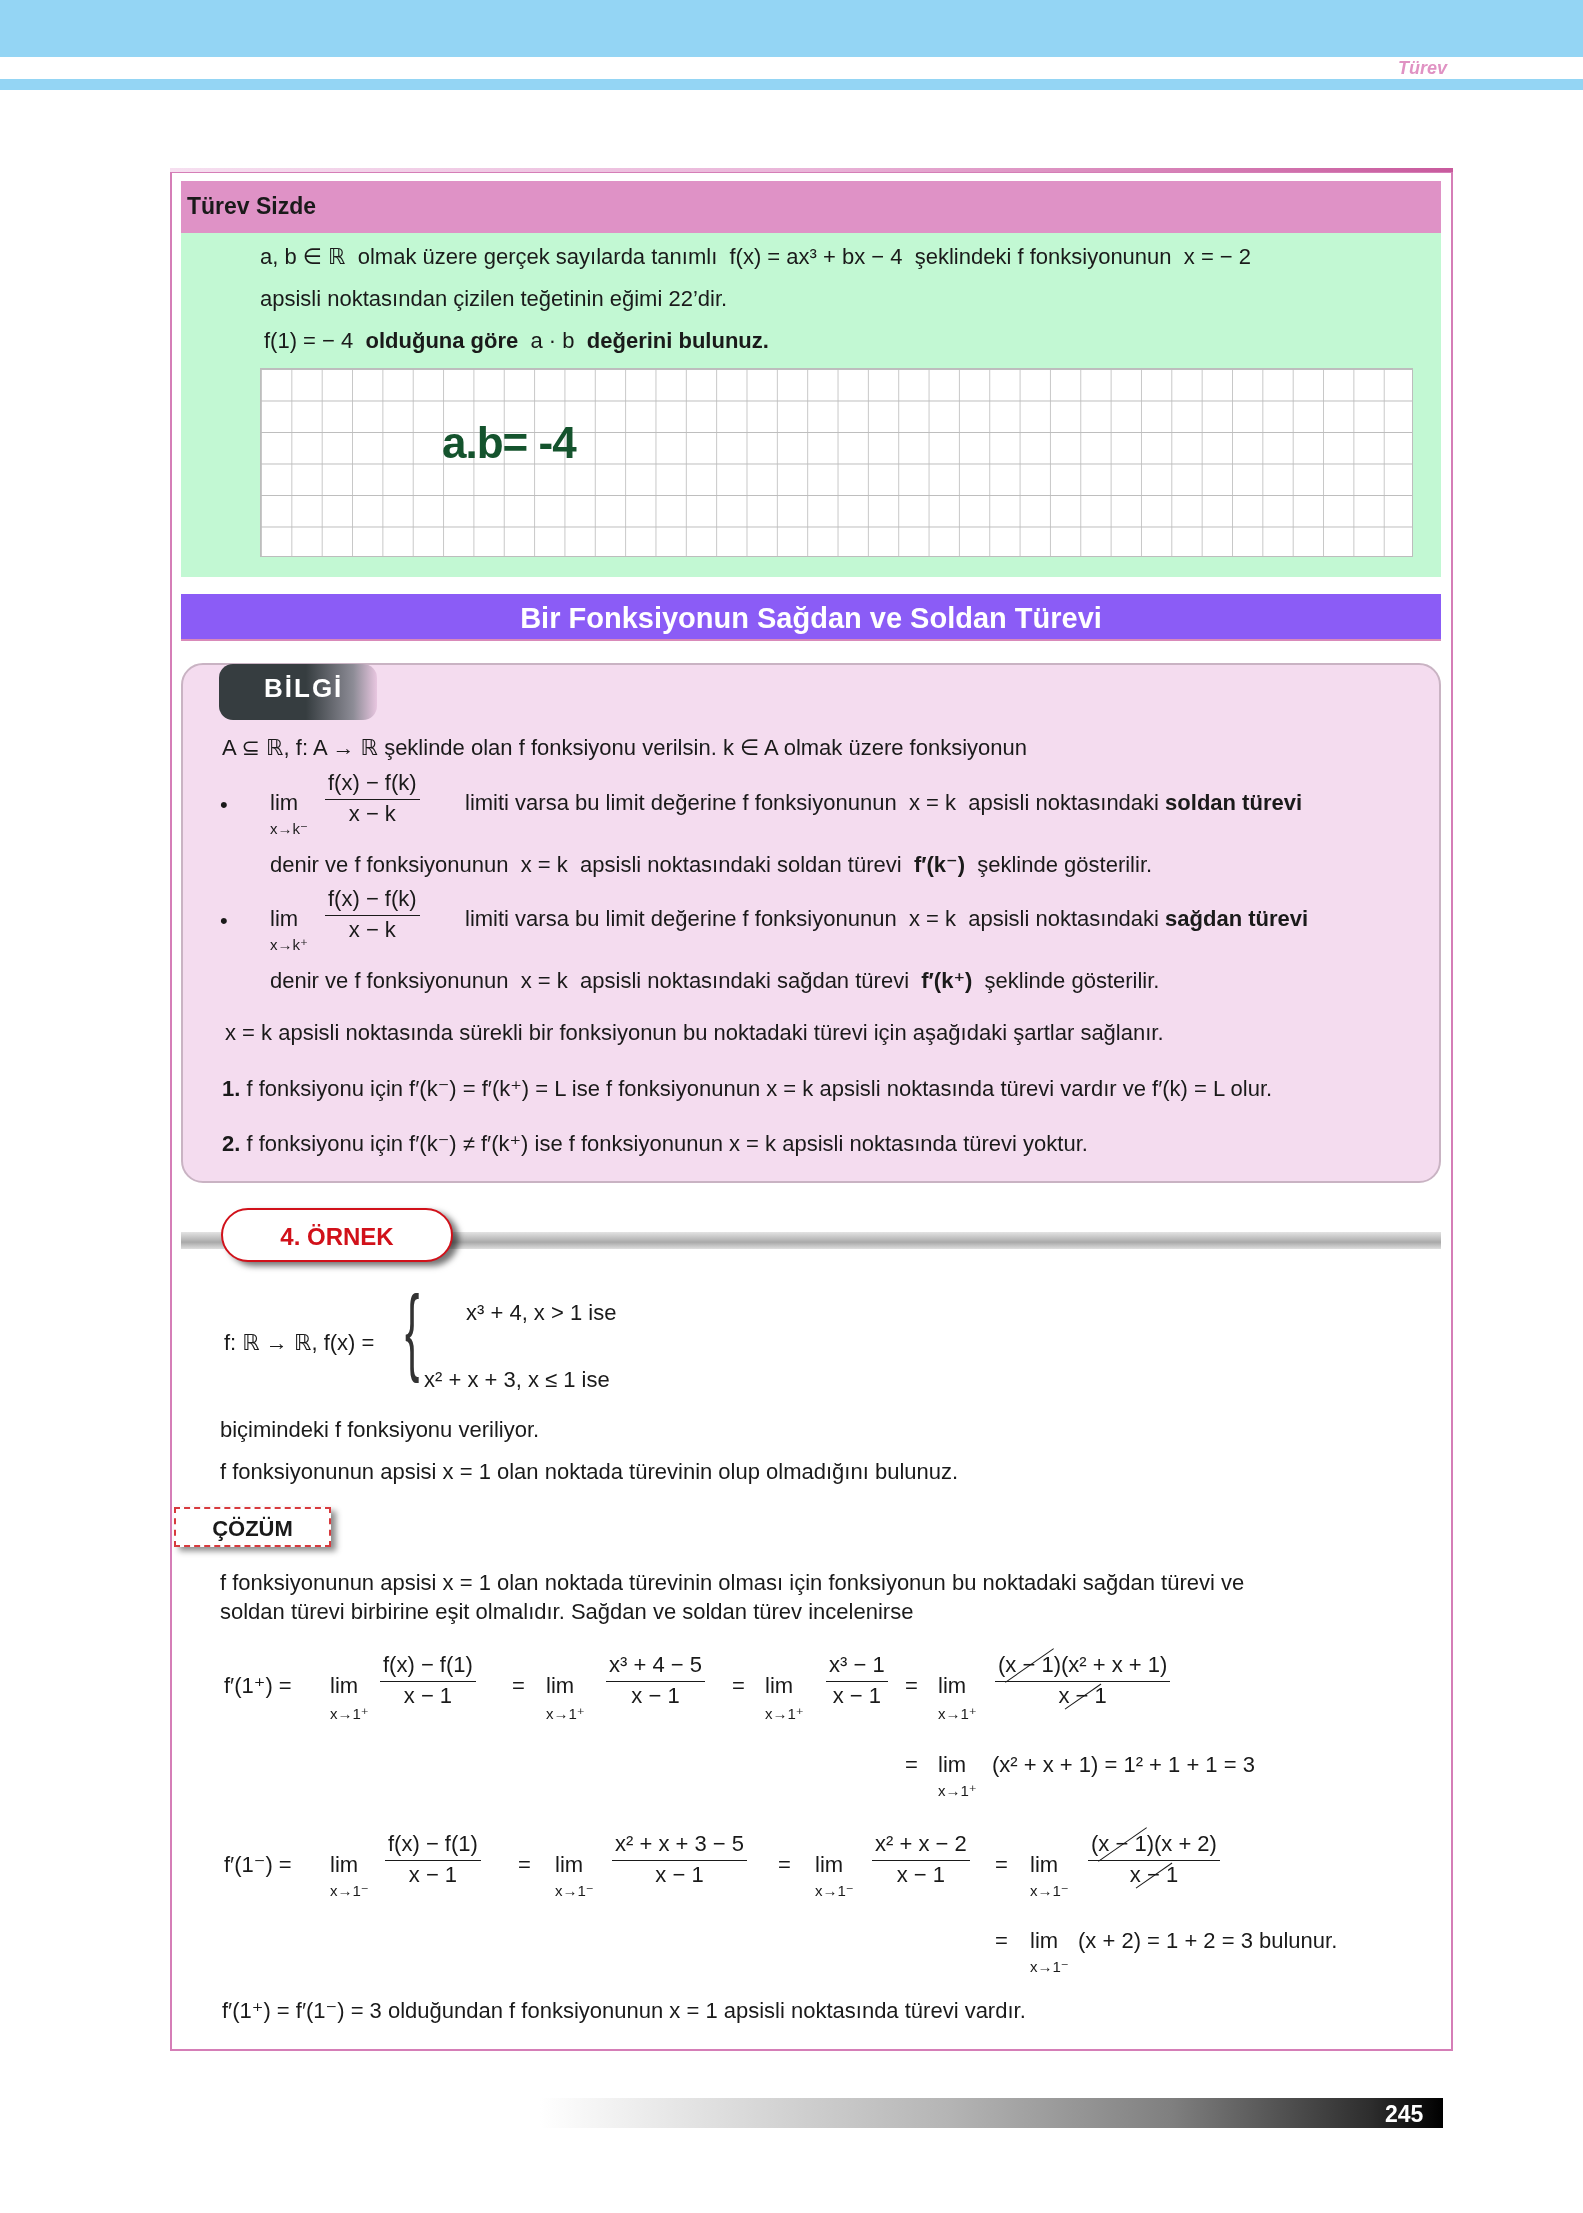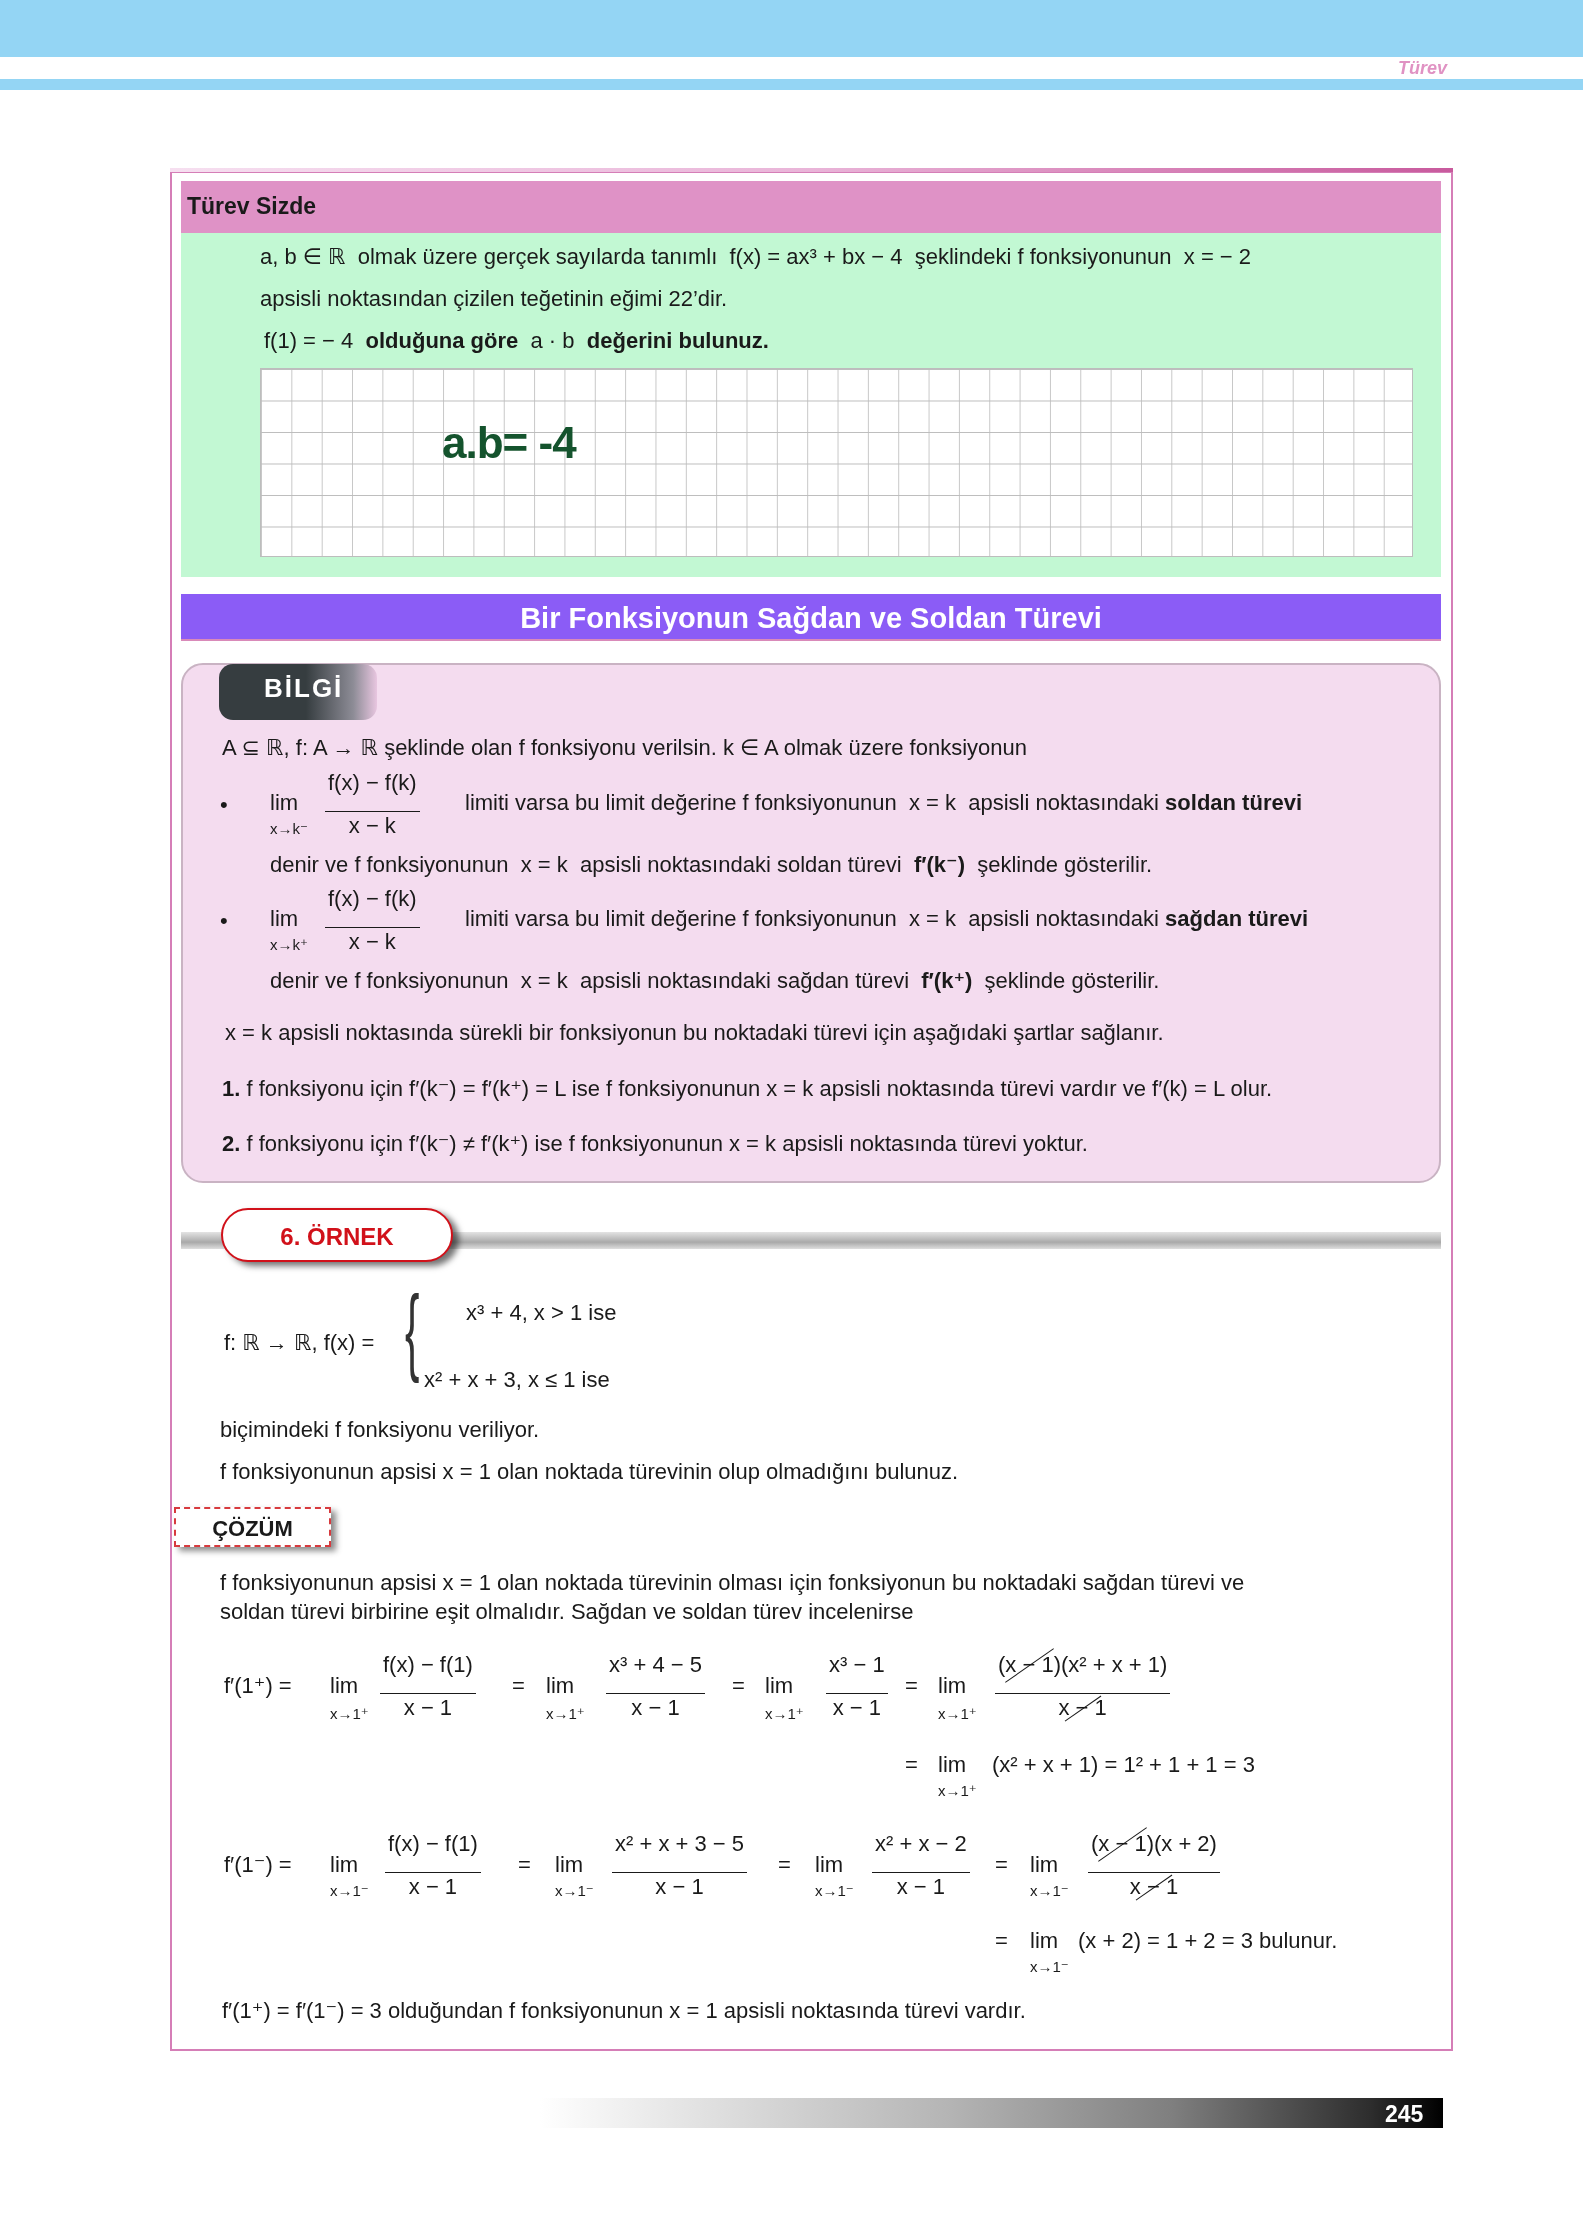--- a/index.html
+++ b/index.html
@@ -35,21 +35,21 @@
   .title-bar span { position: absolute; left: 0; right: 0; top: 8px; text-align: center; font-size: 29px; font-weight: bold; color: #ffffff; }
 
   
   .bilgi-box { left: 181px; top: 663px; width: 1260px; height: 520px; background: #f4dcef; border: 2px solid #c9b3c3; border-radius: 22px; }
   .bilgi-tab { left: 219px; top: 664px; width: 158px; height: 56px; border-radius: 14px;
                background: linear-gradient(90deg, #363d40 0%, #363d40 55%, #8d8c96 85%, #e8c6e0 100%); }
   .bilgi-tab span { position: absolute; left: 45px; top: 9px; font-size: 26px; font-weight: bold; color: #ffffff; letter-spacing: 2px; }
   .txt { font-size: 22px; color: #1a1a1a; white-space: nowrap; }
   .bold { font-weight: bold; }
   .frac { display: inline-block; text-align: center; vertical-align: middle; }
-  .frac .num { display: block; border-bottom: 1.5px solid #1a1a1a; padding: 0 3px 15px 3px; }
+  .frac .num { display: block; border-bottom: 1.5px solid #1a1a1a; padding: 0 3px 3px 3px; }
   .frac .den { display: block; padding-top: 1px; }
   .lim { position: absolute; font-size: 22px; }
   .lim-sub { position: absolute; font-size: 15px; white-space: nowrap; }
   .bullet { font-size: 22px; }
 
   
   .ornek-bar { left: 181px; top: 1232px; width: 1260px; height: 17px;
                background: linear-gradient(#e3e3e3 0%, #bdbdbd 40%, #a9a9a9 60%, #dedede 100%); }
   .ornek-pill { left: 221px; top: 1208px; width: 232px; height: 54px; background: #ffffff;
                 border: 2px solid #d1111a; border-radius: 27px;
@@ -164,21 +164,21 @@
   <span class="bold">1.</span>
   <span>f fonksiyonu için f′(k⁻) = f′(k⁺) = L ise f fonksiyonunun x = k apsisli noktasında türevi vardır ve f′(k) = L olur.</span>
 </div>
 <div class="abs txt" style="left:222px; top:1131px;">
   <span class="bold">2.</span>
   <span>f fonksiyonu için f′(k⁻) ≠ f′(k⁺) ise f fonksiyonunun x = k apsisli noktasında türevi yoktur.</span>
 </div>
 
 <div class="abs ornek-bar"></div>
 <div class="abs ornek-pill">
-  <span>6. ÖRNEK</span>
+  <span>4. ÖRNEK</span>
 </div>
 
 <div class="abs txt" style="left:224px; top:1330px;">f: ℝ → ℝ, f(x) =</div>
 <div class="abs brace" style="left:405px; top:1282px; height:120px;">{</div>
 <div class="abs txt" style="left:466px; top:1300px;">x³ + 4,  x &gt; 1 ise</div>
 <div class="abs txt" style="left:424px; top:1367px;">x² + x + 3,  x ≤ 1 ise</div>
 
 <div class="abs txt" style="left:220px; top:1417px;">biçimindeki f fonksiyonu veriliyor.</div>
 <div class="abs txt" style="left:220px; top:1459px;">f fonksiyonunun apsisi  x = 1  olan noktada türevinin olup olmadığını bulunuz.</div>
 

